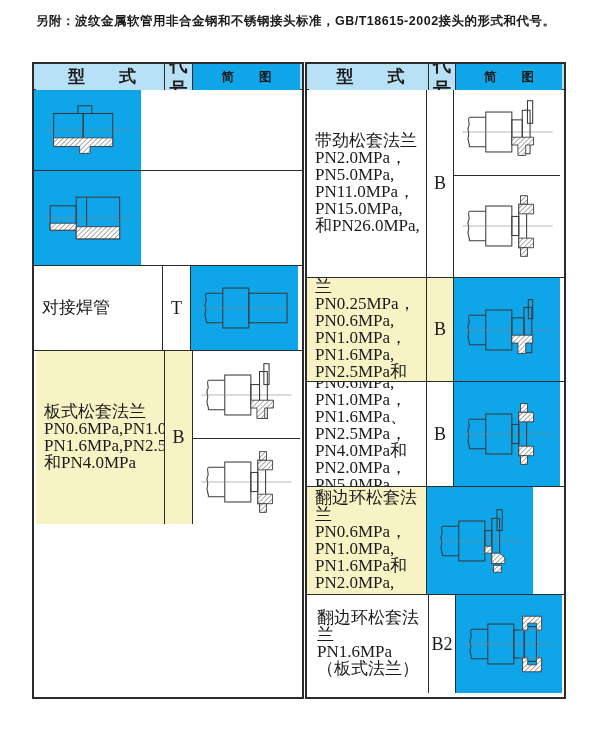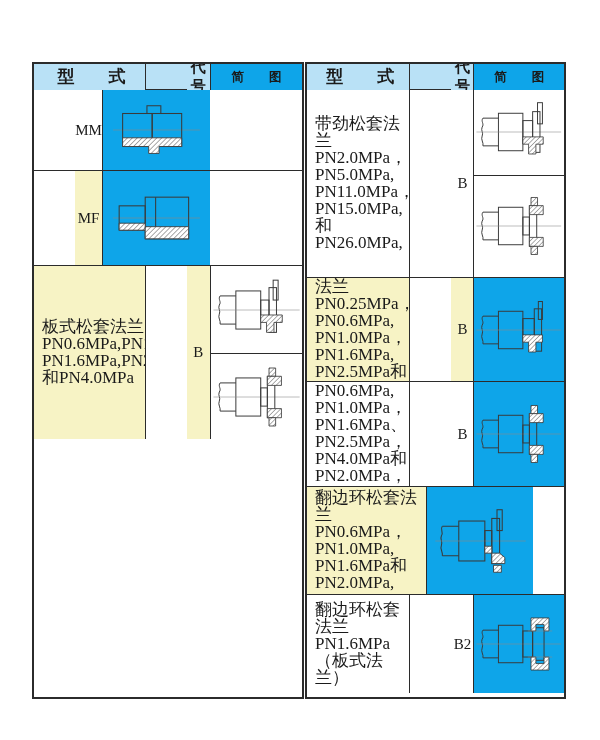--- a/index.html
+++ b/index.html
@@ -13,21 +13,21 @@
   .row{display:flex;box-sizing:border-box;border-bottom:1px solid var(--border,#2b2b2b);}
   .row:last-child{border-bottom:none;justify-content:center;}
   .cell{box-sizing:border-box;border-right:1px solid var(--border,#2b2b2b);display:flex;
         align-items:center;overflow:hidden;}
   .cell:last-child{border-right:none;}
   .tbl-left .type{width:129px;}  .tbl-left .code{width:28px;}  .tbl-left .diag,.tbl-left .diagstack{width:107px;}
   .tbl-right .type{width:120px;} .tbl-right .code{width:27px;} .tbl-right .diag,.tbl-right .diagstack{width:106px;}
   .hdr{height:26px;background:var(--header-bg,#b9e1f6);font-weight:bold;font-size:12.5px;
        justify-content:center;text-align:center;}
   .type{font-size:17px;line-height:17px;padding:4px 4px 6px 8px;white-space:pre-line;text-align:left;}
-  .code{justify-content:center;font-size:15px;margin-left:41px;}
+  .code{justify-content:center;font-size:18px;}
   .hl{background:var(--highlight-bg,#f7f3c5);}
   .diag{justify-content:center;background:#0ea5e9;}
   .diagstack{flex-direction:column;padding:0;}
   .sub{width:100%;display:flex;align-items:center;justify-content:center;box-sizing:border-box;
        border-bottom:1px solid var(--border,#2b2b2b);}
   .sub:last-child{border-bottom:none;}
   .dg{width:97px;height:66px;}
   .ln{fill:none;stroke:var(--diagram-line,#3a3a3a);stroke-width:1.2;}
   .cl{stroke:#8a8a8a;stroke-width:0.7;}
   .ht{fill:url(#hatch);stroke:var(--diagram-line,#3a3a3a);stroke-width:1;}
@@ -39,49 +39,61 @@
 <svg width="0" height="0" style="position:absolute">
   <defs>
     <pattern id="hatch" width="4" height="4" patternUnits="userSpaceOnUse" patternTransform="rotate(45)">
       <rect width="4" height="4" fill="#ffffff"></rect>
       <line class="hline" x1="0" y1="0" x2="0" y2="4"></line>
     </pattern>
   </defs>
 </svg>
 
 <div class="page">
+  <div class="title">另附：波纹金属软管用非合金钢和不锈钢接头标准，GB/T18615-2002接头的形式和代号。</div>
 
   <div class="tbl tbl-left">
     <div class="row hdr">
       <div class="cell type hdr">型　　式</div>
       <div class="cell code hdr">代号</div>
       <div class="cell diag hdr">简　　图</div>
     </div>
     <div class="row" style="height:81px">
-      <div class="cell code">MM</div>
       <div class="cell diag">
           <svg class="dg" viewBox="0 0 110 76" xmlns="http://www.w3.org/2000/svg">
             <line class="cl" x1="5" y1="38" x2="105" y2="38"></line>
             <rect class="ln" x="16" y="19" width="34" height="38"></rect>
             <rect class="ln" x="50" y="19" width="34" height="38"></rect>
             <path class="ln" d="M44,19 v-9 h16 v9"></path>
             <path class="ht" d="M16,47 h68 v10 h-26 v8 h-12 v-8 h-30 z"></path>
           </svg>
         </div>
     </div>
     <div class="row" style="height:95px">
-      <div class="cell code hl">MF</div>
       <div class="cell diag">
           <svg class="dg" viewBox="0 0 110 76" xmlns="http://www.w3.org/2000/svg">
             <line class="cl" x1="5" y1="38" x2="105" y2="38"></line>
             <rect class="ln" x="12" y="24" width="30" height="28"></rect>
             <rect class="ln" x="42" y="14" width="50" height="48"></rect>
             <path class="ln" d="M54,14 v48"></path>
             <path class="ht" d="M12,44 h30 v8 h-30 z"></path>
             <path class="ht" d="M42,48 h50 v14 h-50 z"></path>
+          </svg>
+        </div>
+    </div>
+    <div class="row" style="height:85px">
+      <div class="cell type">对接焊管</div>
+      <div class="cell code">T</div>
+      <div class="cell diag">
+          <svg class="dg" viewBox="0 0 110 76" xmlns="http://www.w3.org/2000/svg">
+            <path class="ln" d="M30,21 H11 M30,55 H11"></path>
+            <path class="ln" d="M11,21 c-3,4 2,7 -1,11 c-2,4 2,7 0,11 c-2,4 2,8 1,12"></path>
+            <rect class="ln" x="30" y="15" width="30" height="46"></rect>
+            <line class="cl" x1="3" y1="38" x2="107" y2="38"></line>
+            <rect class="ln" x="60" y="21" width="44" height="34"></rect>
           </svg>
         </div>
     </div>
     <div class="row" style="height:173px">
       <div class="cell type hl">板式松套法兰
 PN0.6MPa,PN1.0MPa,
 PN1.6MPa,PN2.5MPa,
 和PN4.0MPa</div>
       <div class="cell code hl">B</div>
       <div class="cell diagstack">

